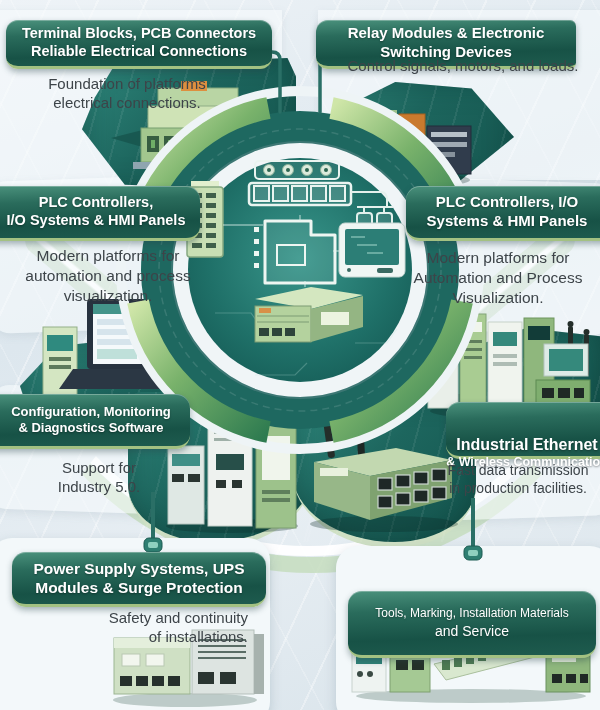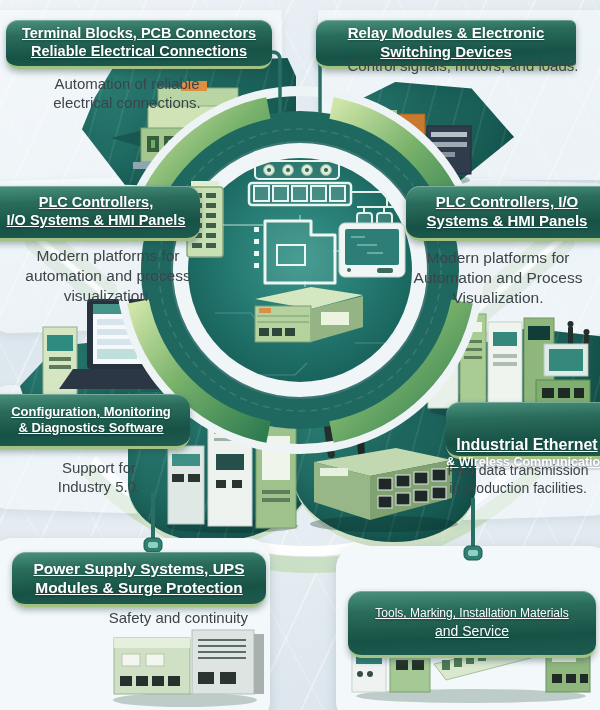--- a/index.html
+++ b/index.html
@@ -41,21 +41,21 @@
     border-radius:14px 14px 46% 58%/14px 14px 42% 52%;border-bottom:6px solid #cfe0c4;}
   
   .card{background:#f3f8fa;border-radius:22px;box-shadow:0 4px 12px rgba(110,135,150,.3);}
   .c-bl{left:-10px;top:538px;width:280px;height:186px;}
   .c-br{left:336px;top:546px;width:276px;height:178px;}
   
   .banner{display:flex;flex-direction:column;justify-content:center;align-items:center;
     background:linear-gradient(178deg,#4a917c 0%,#2a6c5c 30%,#175246 70%,#1e5b4e 100%);
     color:#fff;font-weight:700;text-align:center;line-height:1.24;border-radius:14px;
     box-shadow:0 3px 6px rgba(40,70,75,.4),inset 0 1px 0 rgba(255,255,255,.28);
-    border-bottom:3px solid #a3c182;text-decoration:underline;}
+    border-bottom:3px solid #a3c182;}
   .banner span{white-space:nowrap;text-shadow:0 1px 2px rgba(0,0,0,.35);}
   .b-tl{left:6px;top:20px;width:266px;height:46px;font-size:14.5px;border-radius:12px;}
   .b-tr{left:316px;top:20px;width:260px;height:46px;font-size:15px;border-radius:12px 6px 6px 12px;}
   .b-ml{left:-8px;top:186px;width:208px;height:52px;font-size:14.5px;border-radius:0 14px 14px 0;}
   .b-mr{left:406px;top:186px;width:202px;height:52px;font-size:15px;border-radius:14px 0 0 14px;}
   .b-ll{left:-8px;top:394px;width:198px;height:52px;font-size:13px;border-radius:0 14px 14px 0;}
   .b-lr{left:446px;top:402px;width:162px;height:54px;font-size:12.5px;border-radius:14px 0 0 14px;}
   .b-lr .big{font-size:16px;margin-top:48px;}
   .b-bl{left:12px;top:552px;width:254px;height:52px;font-size:15.5px;}
   .b-br{left:348px;top:554px;width:248px;height:64px;font-size:12px;font-weight:400;line-height:1.3;margin-top:37px;}
@@ -435,21 +435,21 @@
   <div class="abs banner b-bl">
     <span>Power Supply Systems, UPS</span>
     <span>Modules &amp; Surge Protection</span>
   </div>
   <div class="abs banner b-br">
     <span>Tools, Marking, Installation Materials</span>
     <span class="rest">and Service</span>
   </div>
 
   <div class="abs desc d-tl">
-    <span>Automation of reliable</span>
+    <span>Foundation of platforms</span>
     <span>electrical connections.</span>
   </div>
   <div class="abs desc d-tr">
     <span>Control signals, motors, and loads.</span>
   </div>
   <div class="abs desc d-ml">
     <span>Modern platforms for</span>
     <span>automation and process</span>
     <span>visualization.</span>
   </div>
@@ -461,14 +461,15 @@
   <div class="abs desc d-ll">
     <span>Support for</span>
     <span>Industry 5.0.</span>
   </div>
   <div class="abs desc d-lr">
     <span>Fast data transmission</span>
     <span>in production facilities.</span>
   </div>
   <div class="abs desc d-bl">
     <span>Safety and continuity</span>
+    <span>of installations.</span>
   </div>
 </div>
 
 </body></html>

